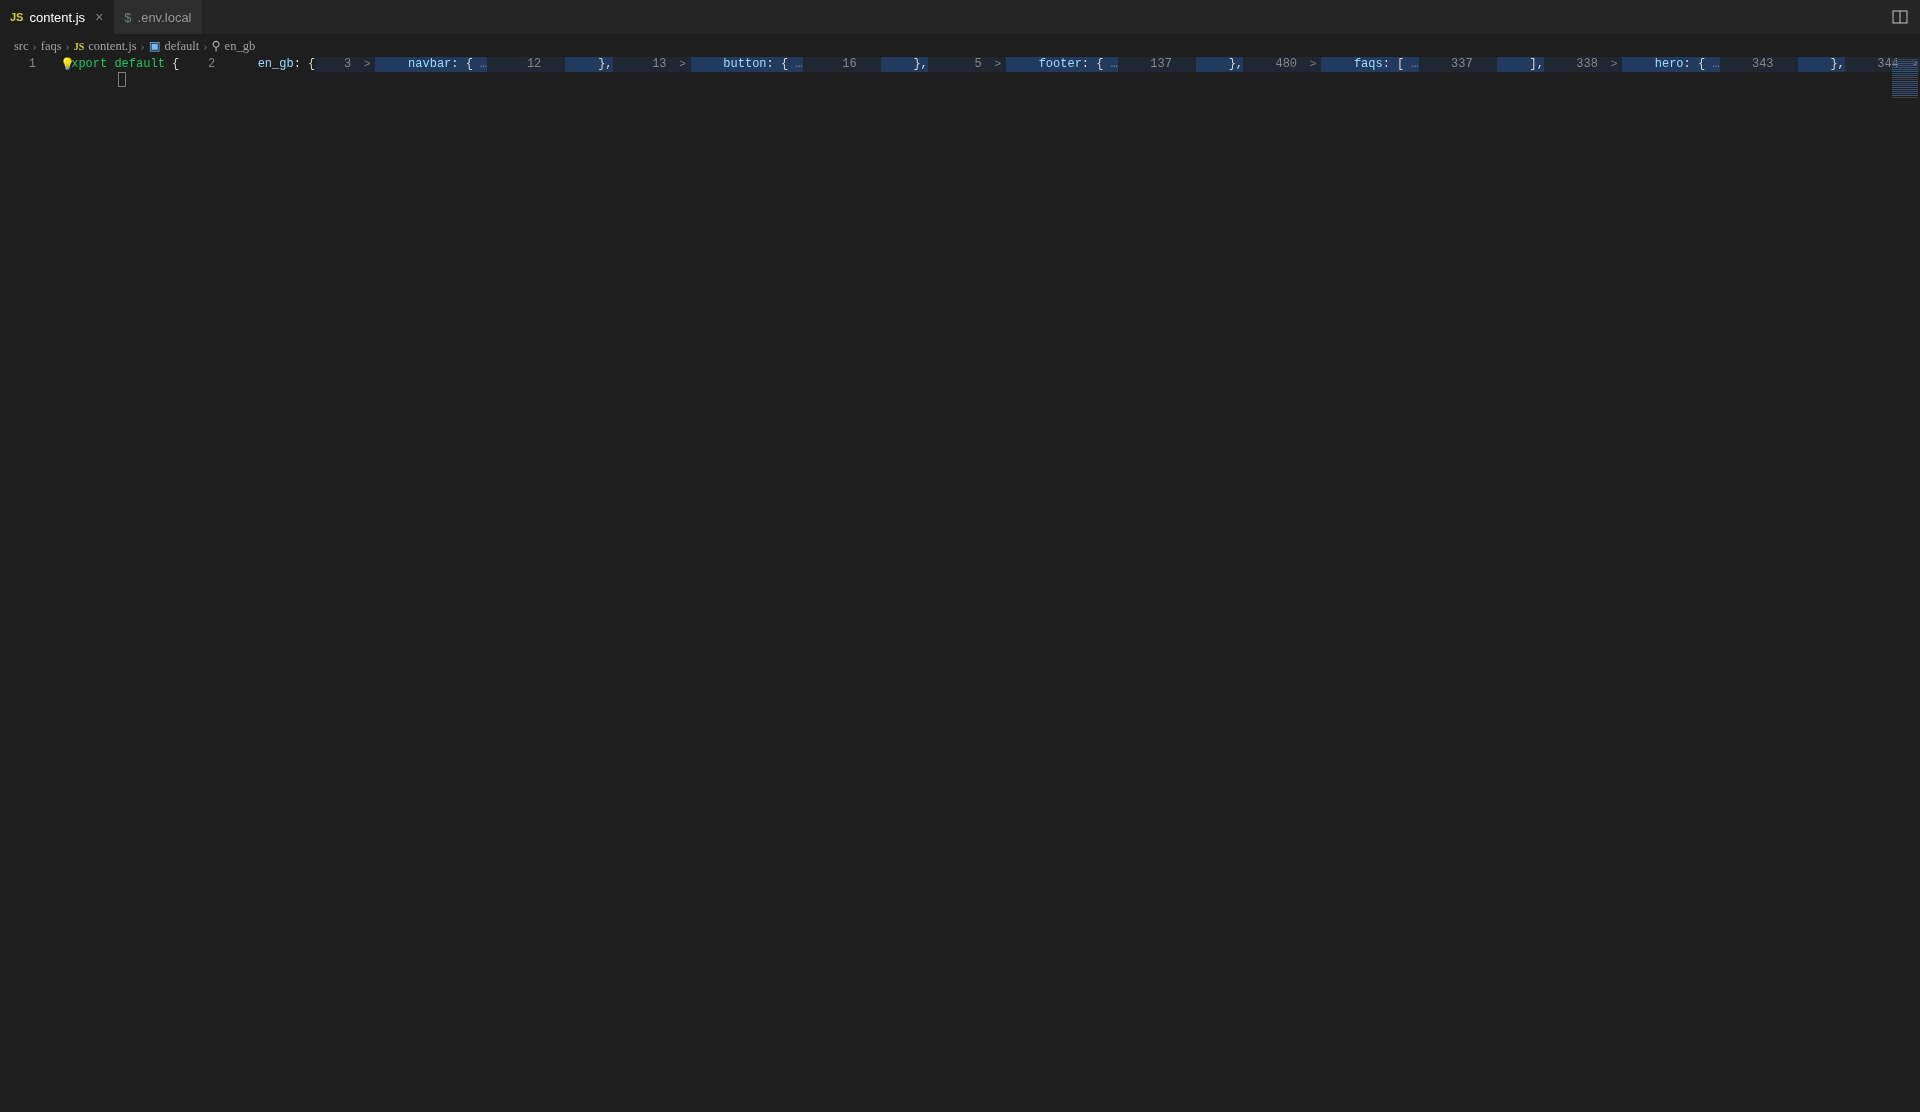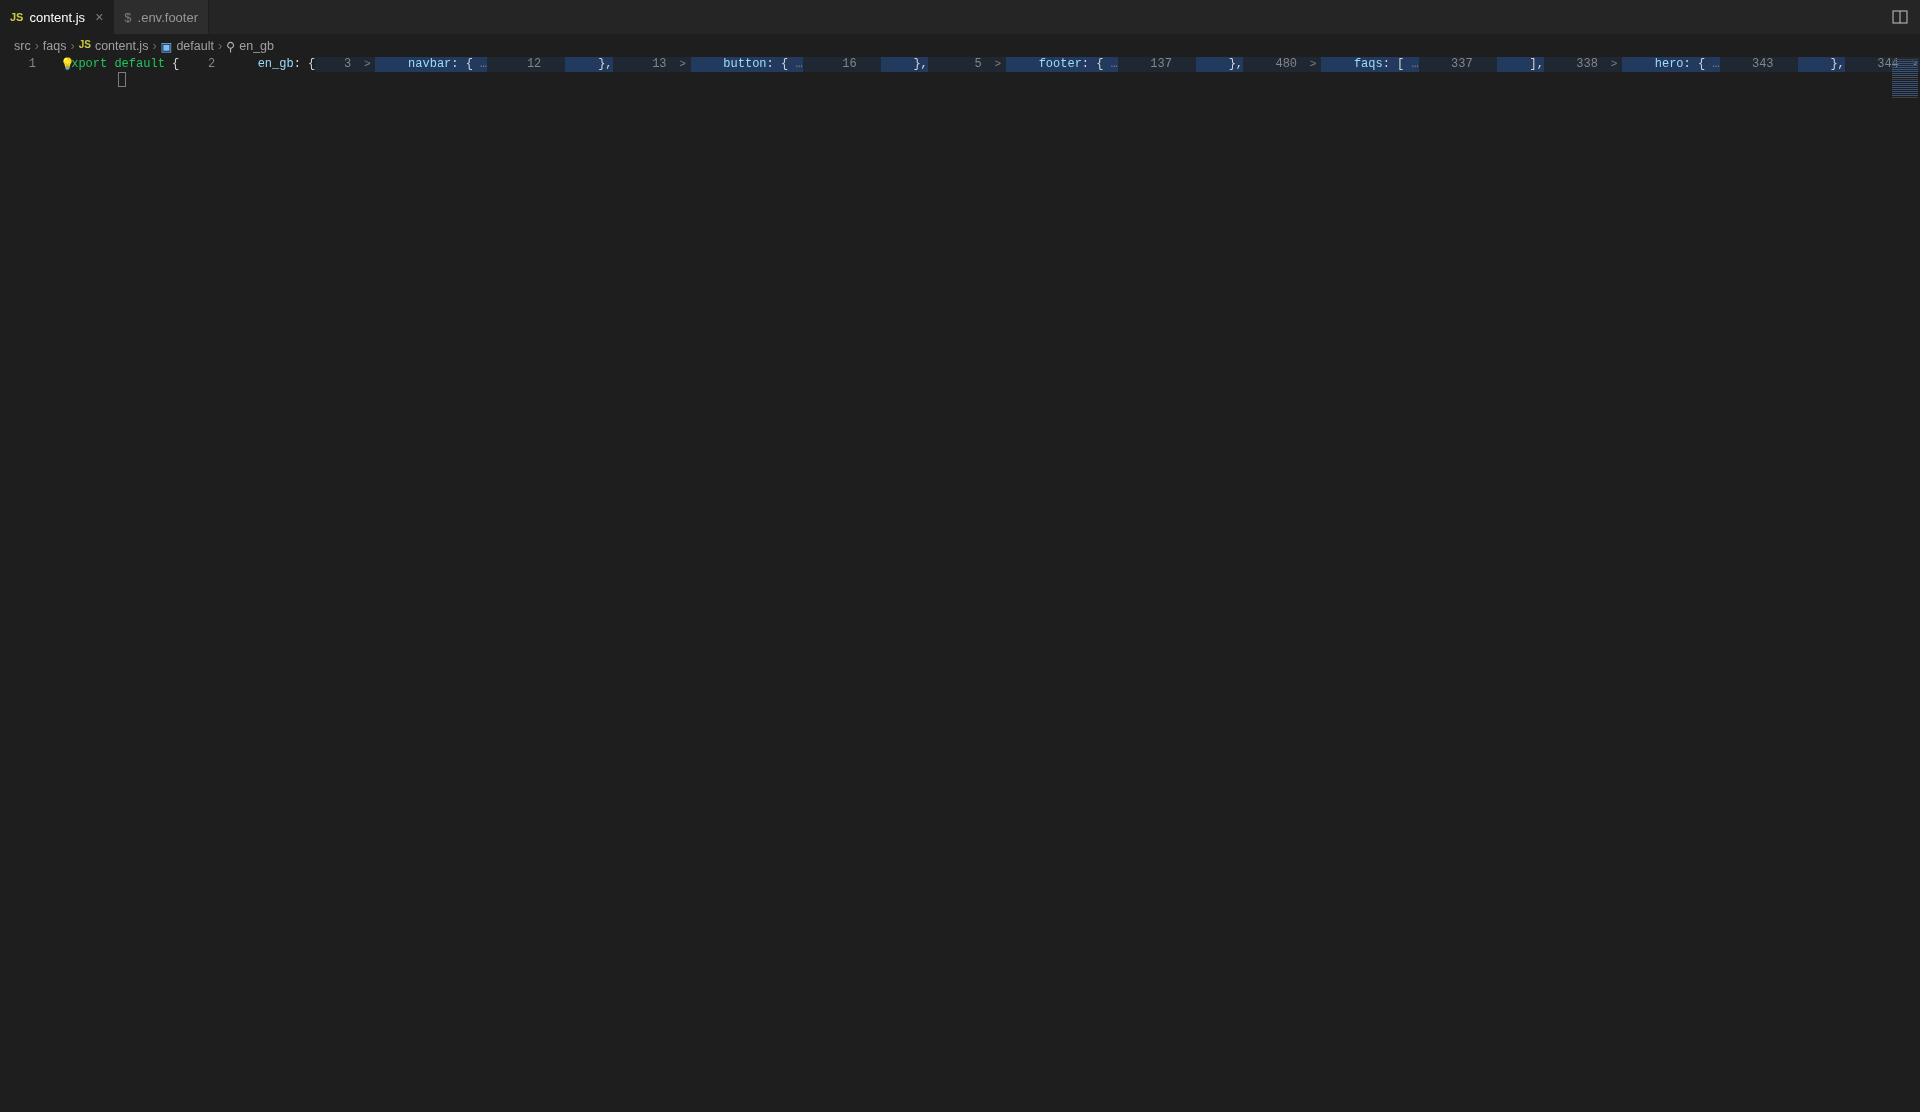--- a/index.html
+++ b/index.html
@@ -40,25 +40,25 @@
   .tabs-right {
     margin-left: auto;
     display: flex;
     align-items: center;
     padding: 0 12px;
     color: #808080;
   }
   .split-icon { width: 16px; height: 16px; }
   .breadcrumb {
     display: flex;
-    align-items: flex-start;
+    align-items: center;
     padding: 4px 14px;
     font-size: 12.5px;
     color: #a0a0a0;
-    font-family: Liberation Sans, sans-serif;
+    font-family: Liberation Serif, serif;
     height: 22px;
   }
   .breadcrumb .sep { margin: 0 4px; color: #6e6e6e; }
   .breadcrumb .js-icon { color: #cbcb41; font-weight: bold; font-size: 10px; margin-right: 4px; }
   .bc-icon { margin-right: 4px; }
   .editor {
     display: flex;
     position: relative;
   }
   .line {
@@ -110,21 +110,21 @@
 <body>
 
 <div class="tabs">
   <div class="tab active">
     <span class="js-icon">JS</span>
     <span>content.js</span>
     <span class="close">×</span>
   </div>
   <div class="tab">
     <span class="dollar-icon">$</span>
-    <span>.env.footer</span>
+    <span>.env.local</span>
   </div>
   <div class="tabs-right">
     <svg class="split-icon" viewBox="0 0 16 16" fill="none" stroke="#c5c5c5" stroke-width="1">
       <rect x="1" y="2" width="14" height="12"></rect>
         <line x1="8" y1="2" x2="8" y2="14"></line>
     </svg>
   </div>
 </div>
 
 <div class="breadcrumb">

